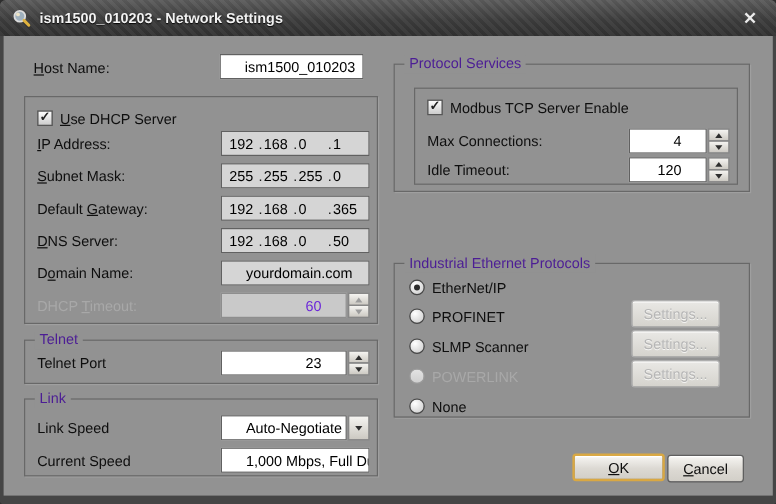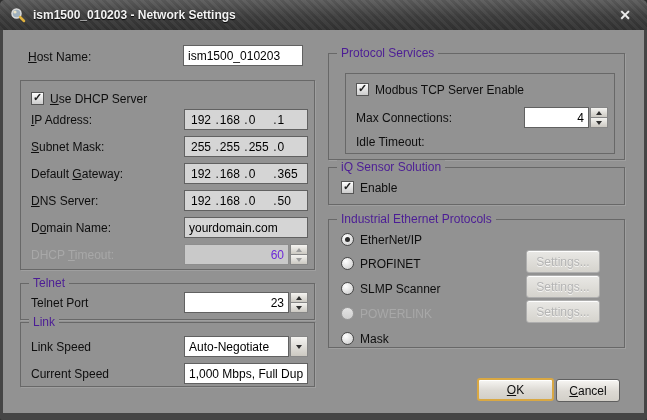--- a/index.html
+++ b/index.html
@@ -25,21 +25,21 @@
   .client { position:absolute; left:3px; top:30px; width:641px; height:383px; background:#929292; }
 
   .grp { position:absolute; border:1px solid #686868; box-shadow:1px 1px 0 rgba(255,255,255,.12); }
   .grp-title { position:absolute; top:-8px; left:8px; background:#929292; padding:0 4px;
                font-size:12px; line-height:15px; color:#4c1d95; white-space:nowrap; }
 
   .lbl { position:absolute; font-size:12px; line-height:14px; color:#0e0e0e; white-space:nowrap; }
   .lbl.dis { color:#a8a8a8; }
 
   .field { position:absolute; height:21px; border:1px solid #616161; background:#fff;
-           font-size:12px; color:#000; display:flex; align-items:center; padding:0 4px;
+           font-size:12px; color:#000; display:flex; align-items:center; padding:0 20px;
            overflow:hidden; white-space:nowrap; }
   .field.ro  { background:#d5d5d5; }
   .field.num { justify-content:flex-end; }
   .field.dis { background:#c9c9c9; border-color:#8e8e8e; color:#6d28d9; }
   .field.ip  { padding:0 6px; }
   .oct { flex:1; }
   .sep { color:#1a1a1a; padding:0 1px; }
 
   .ctl { position:absolute; display:flex; height:21px; }
   .ctl .field { position:static; flex:1; height:100%; }
@@ -170,21 +170,21 @@
           <div class="spin-btn">
               <span class="arr-up"></span>
             </div>
           <div class="spin-btn">
               <span class="arr-dn"></span>
             </div>
         </div>
       </div>
     </div>
 
-    <div class="grp" style="left:17px;top:292px;width:295px;height:65px">
+    <div class="grp" style="left:17px;top:302px;width:295px;height:65px">
       <span class="grp-title">Link</span>
       <span class="lbl" style="left:10px;top:17px">Link Speed</span>
       <div class="ctl" style="left:163px;top:13px;width:124px">
         <div class="field">Auto-Negotiate</div>
         <div class="combo-btn">
             <span class="arr-dn"></span>
           </div>
       </div>
       <span class="lbl" style="left:10px;top:44px">Current Speed</span>
       <div class="field" style="left:163px;top:40px;width:124px">1,000 Mbps, Full Dup</div>
@@ -203,48 +203,54 @@
             <div class="spin-btn">
                 <span class="arr-up"></span>
               </div>
             <div class="spin-btn">
                 <span class="arr-dn"></span>
               </div>
           </div>
         </div>
 
         <span class="lbl" style="left:10px;top:61px">Idle Timeout:</span>
-      </div>
-    </div>
-
-    <div class="grp" style="left:325px;top:137px;width:297px;height:38px">
-      <span class="grp-title">iQ Sensor Solution</span>
-      <span class="cb checked" style="left:12px;top:13px"></span>
-      <span class="lbl" style="left:31px;top:13px">Enable</span>
-    </div>
+        <div class="ctl" style="left:178px;top:57px;width:84px">
+          <div class="field num">120</div>
+          <div class="spin">
+            <div class="spin-btn">
+                <span class="arr-up"></span>
+              </div>
+            <div class="spin-btn">
+                <span class="arr-dn"></span>
+              </div>
+          </div>
+        </div>
+      </div>
+    </div>
+
 
     <div class="grp" style="left:325px;top:189px;width:297px;height:129px">
       <span class="grp-title">Industrial Ethernet Protocols</span>
 
       <span class="radio sel" style="left:12px;top:13px"></span>
       <span class="lbl" style="left:31px;top:13px">EtherNet/IP</span>
 
       <span class="radio" style="left:12px;top:37px"></span>
       <span class="lbl" style="left:31px;top:37px">PROFINET</span>
       <div class="btn disabled" style="left:197px;top:30px;width:74px">Settings...</div>
 
       <span class="radio" style="left:12px;top:62px"></span>
       <span class="lbl" style="left:31px;top:62px">SLMP Scanner</span>
       <div class="btn disabled" style="left:197px;top:55px;width:74px">Settings...</div>
 
       <span class="radio dis" style="left:12px;top:87px"></span>
       <span class="lbl dis" style="left:31px;top:87px">POWERLINK</span>
       <div class="btn disabled" style="left:197px;top:80px;width:74px">Settings...</div>
 
       <span class="radio" style="left:12px;top:112px"></span>
-      <span class="lbl" style="left:31px;top:112px">Mask</span>
+      <span class="lbl" style="left:31px;top:112px">None</span>
     </div>
 
     <div class="btn default" style="left:474px;top:348px;width:77px"><u>O</u>K</div>
     <div class="btn" style="left:553px;top:349px;width:64px"><u>C</u>ancel</div>
 
   </div>
 </div>
 
 </body></html>

